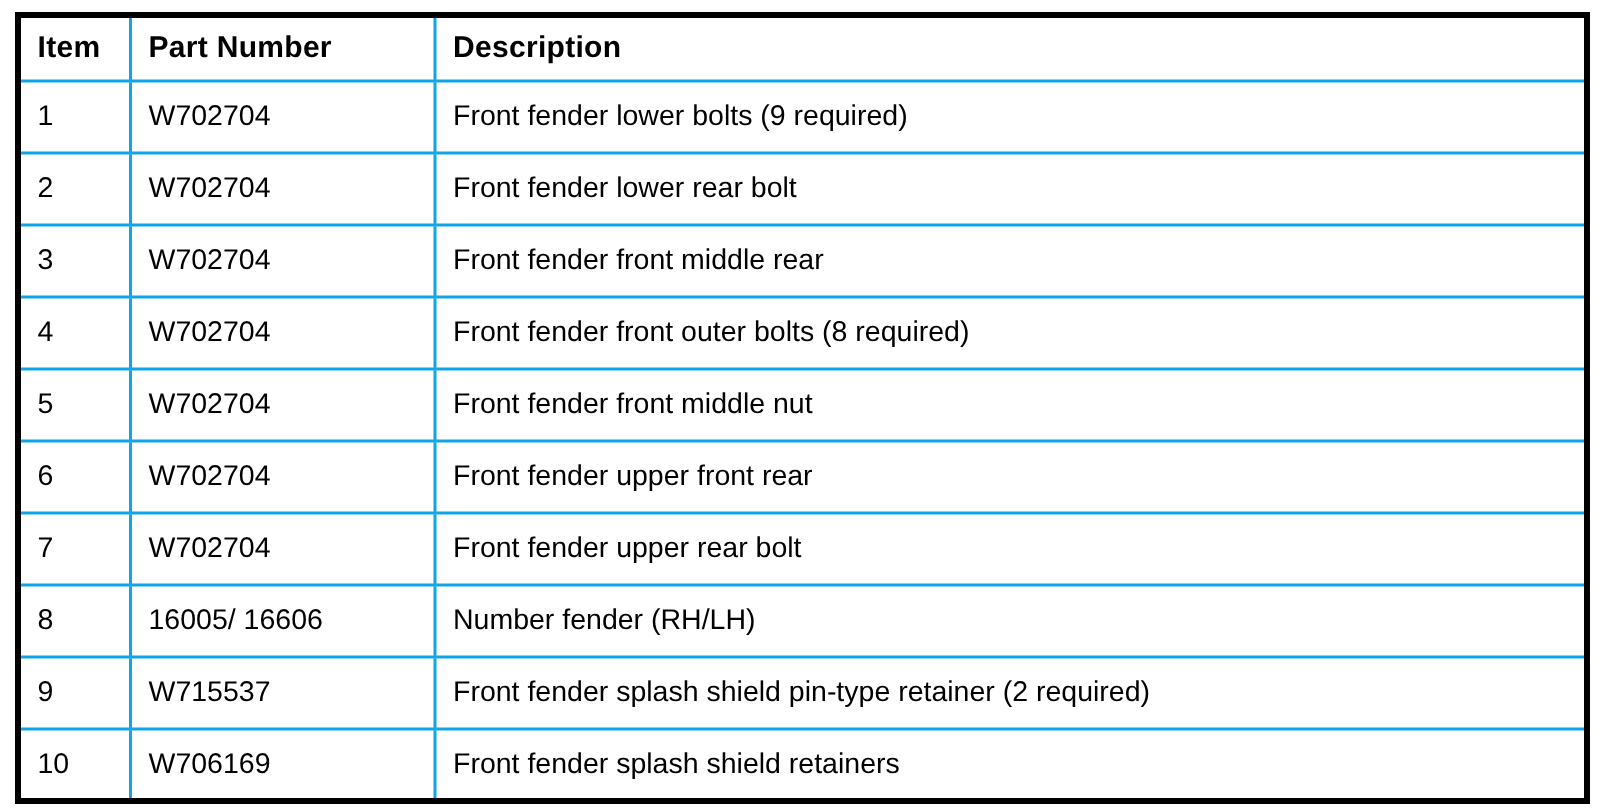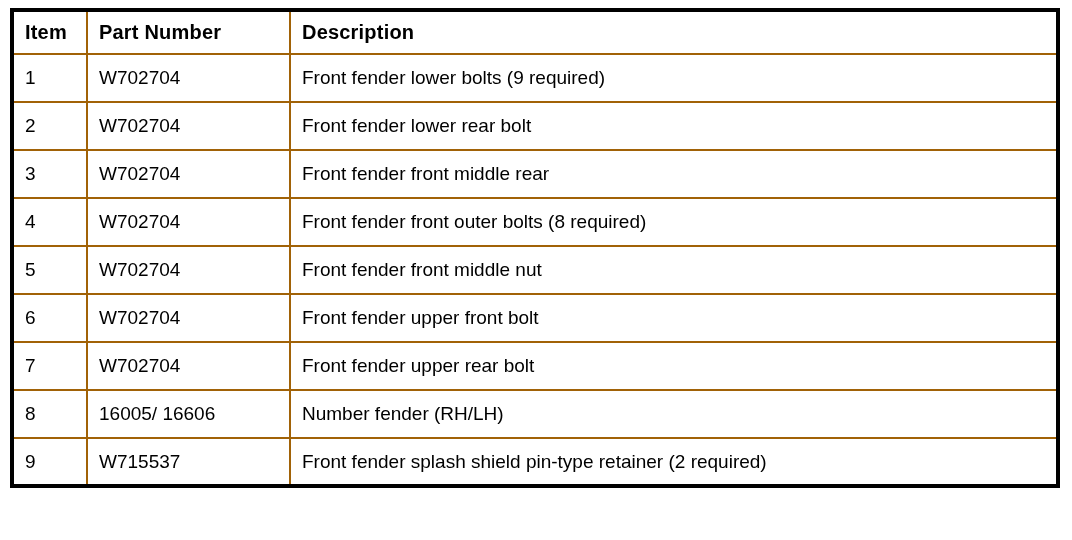--- a/index.html
+++ b/index.html
@@ -16,21 +16,21 @@
     left: 10px;
     top: 8px;
     width: 1046px;
     border-collapse: collapse;
     table-layout: fixed;
     border: 4px solid #000000;
     background: #ffffff;
   }
   .parts-table th,
   .parts-table td {
-    border: 2px solid #a16207;
+    border: 2px solid #0ea5e9;
     padding: 0 0 0 11px;
     text-align: left;
     vertical-align: middle;
     white-space: nowrap;
     overflow: hidden;
   }
   .parts-table thead tr { height: 44px; }
   .parts-table tbody tr { height: 48px; }
   .parts-table th {
     font-size: 20px;
@@ -83,31 +83,36 @@
       <td>Front fender front outer bolts (8 required)</td>
     </tr>
     <tr>
       <td>5</td>
       <td>W702704</td>
       <td>Front fender front middle nut</td>
     </tr>
     <tr>
       <td>6</td>
       <td>W702704</td>
-      <td>Front fender upper front bolt</td>
+      <td>Front fender upper front rear</td>
     </tr>
     <tr>
       <td>7</td>
       <td>W702704</td>
       <td>Front fender upper rear bolt</td>
     </tr>
     <tr>
       <td>8</td>
       <td>16005/ 16606</td>
       <td>Number fender (RH/LH)</td>
     </tr>
     <tr>
       <td>9</td>
       <td>W715537</td>
       <td>Front fender splash shield pin-type retainer (2 required)</td>
     </tr>
+    <tr>
+      <td>10</td>
+      <td>W706169</td>
+      <td>Front fender splash shield retainers</td>
+    </tr>
   </tbody>
 </table>
 
 </body></html>

